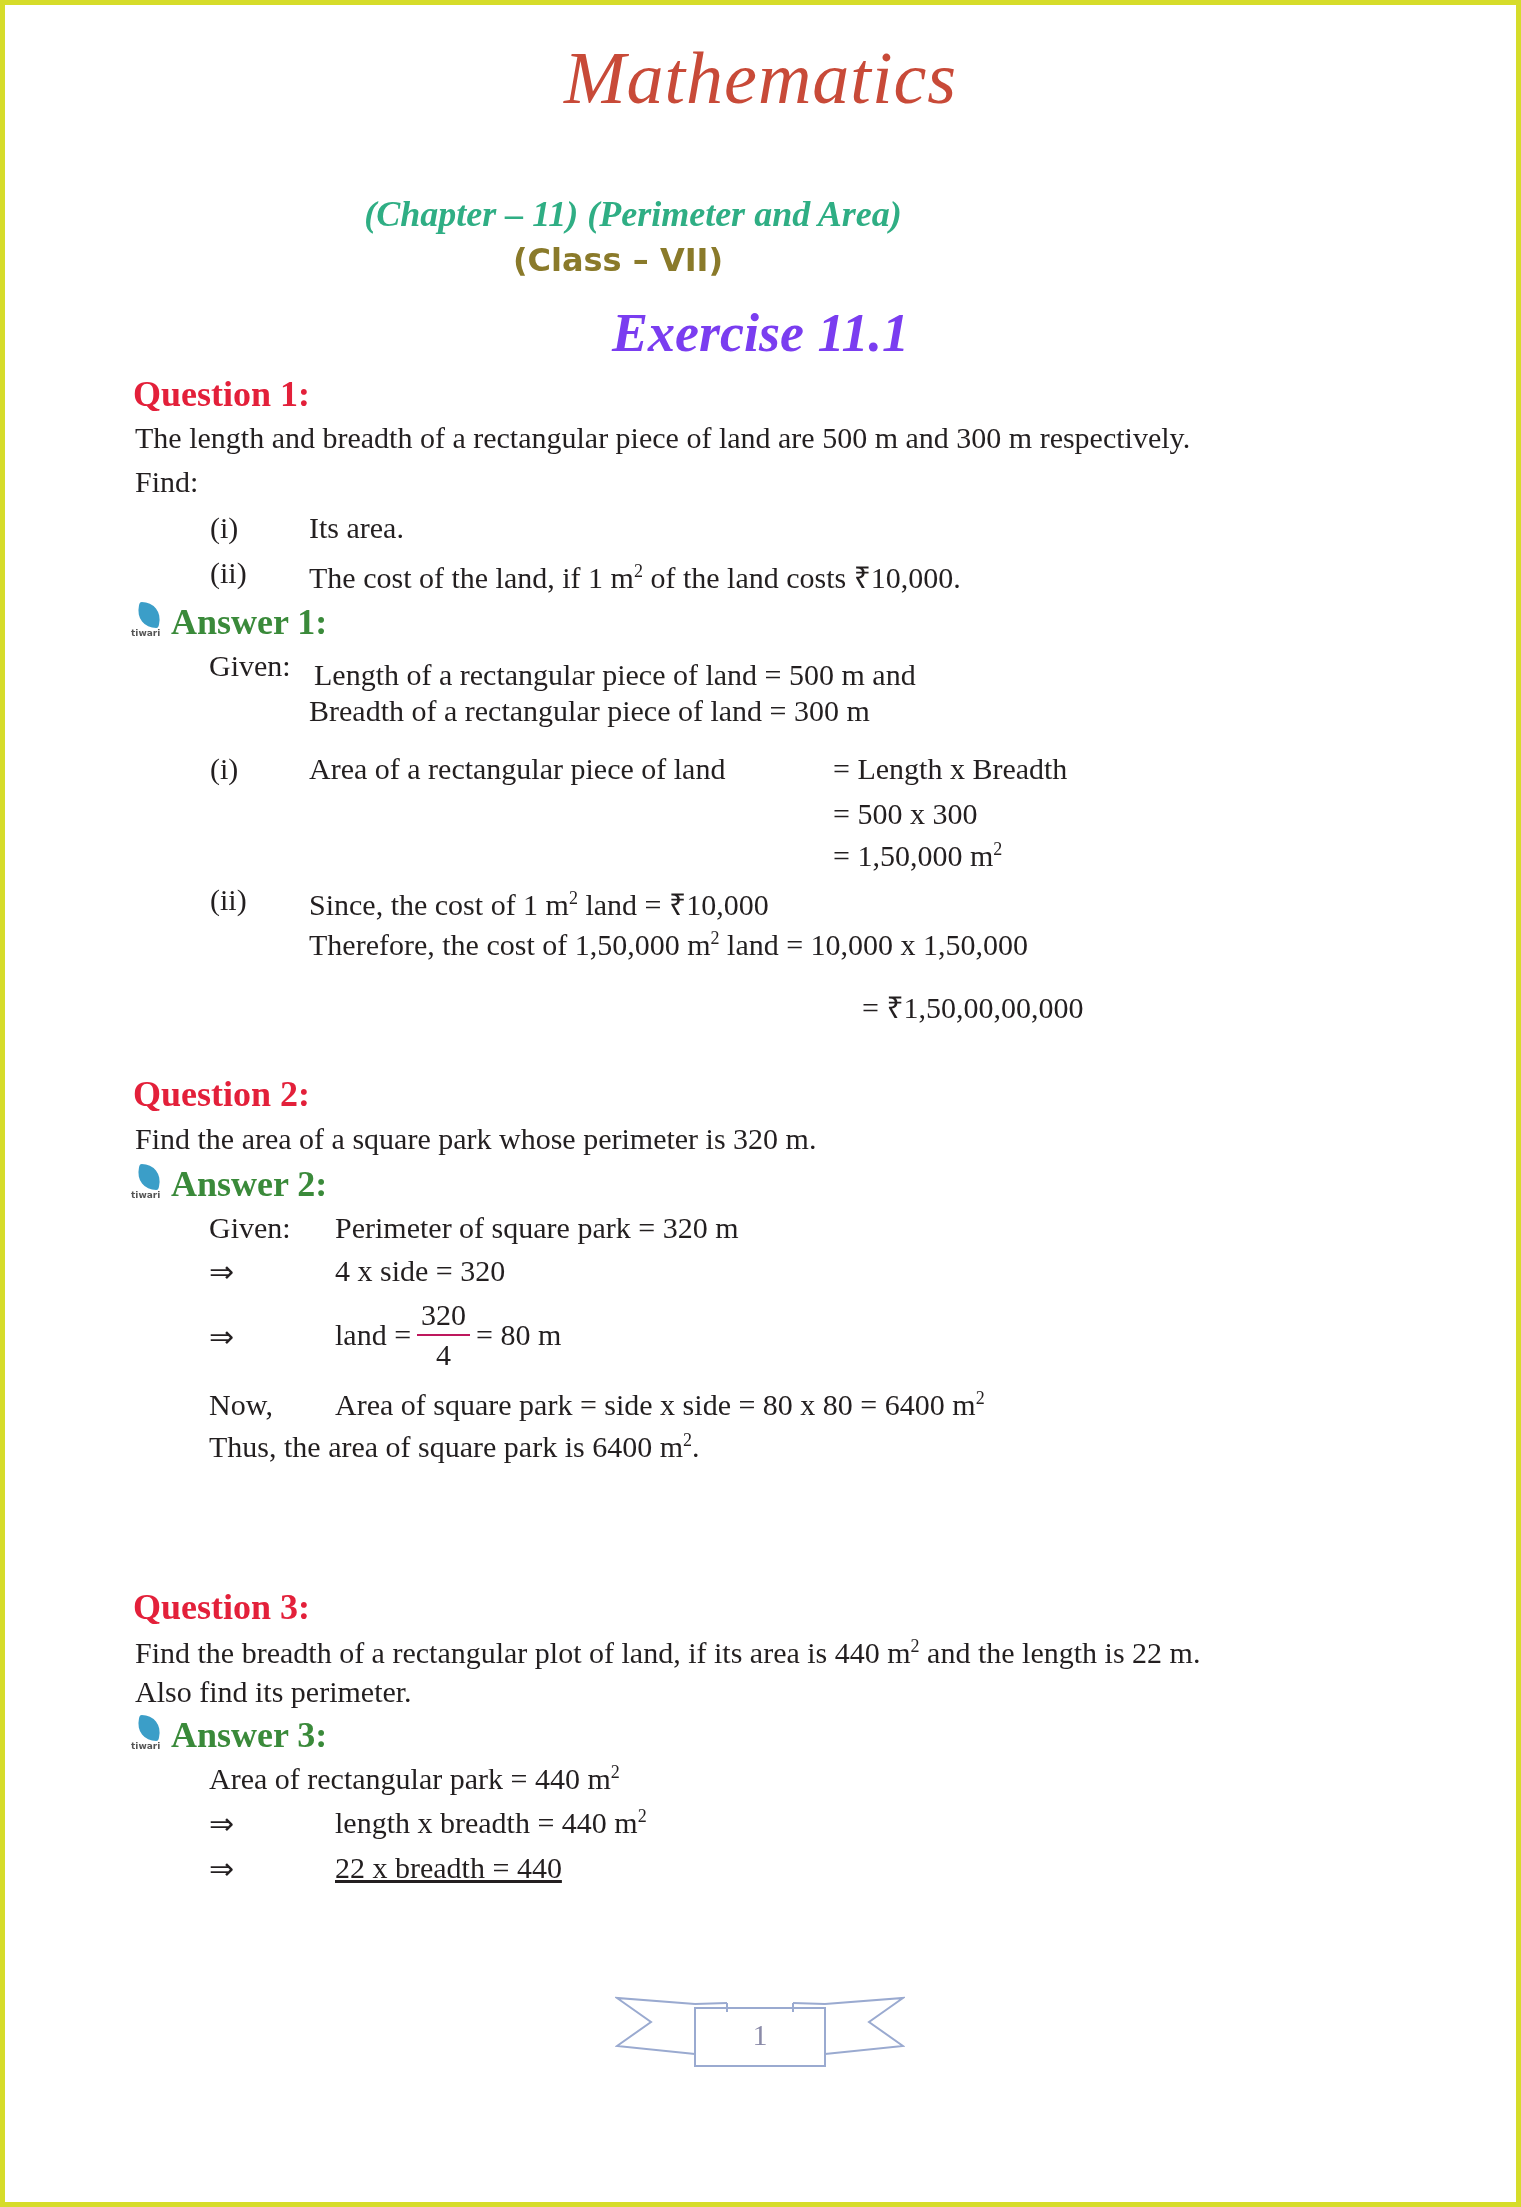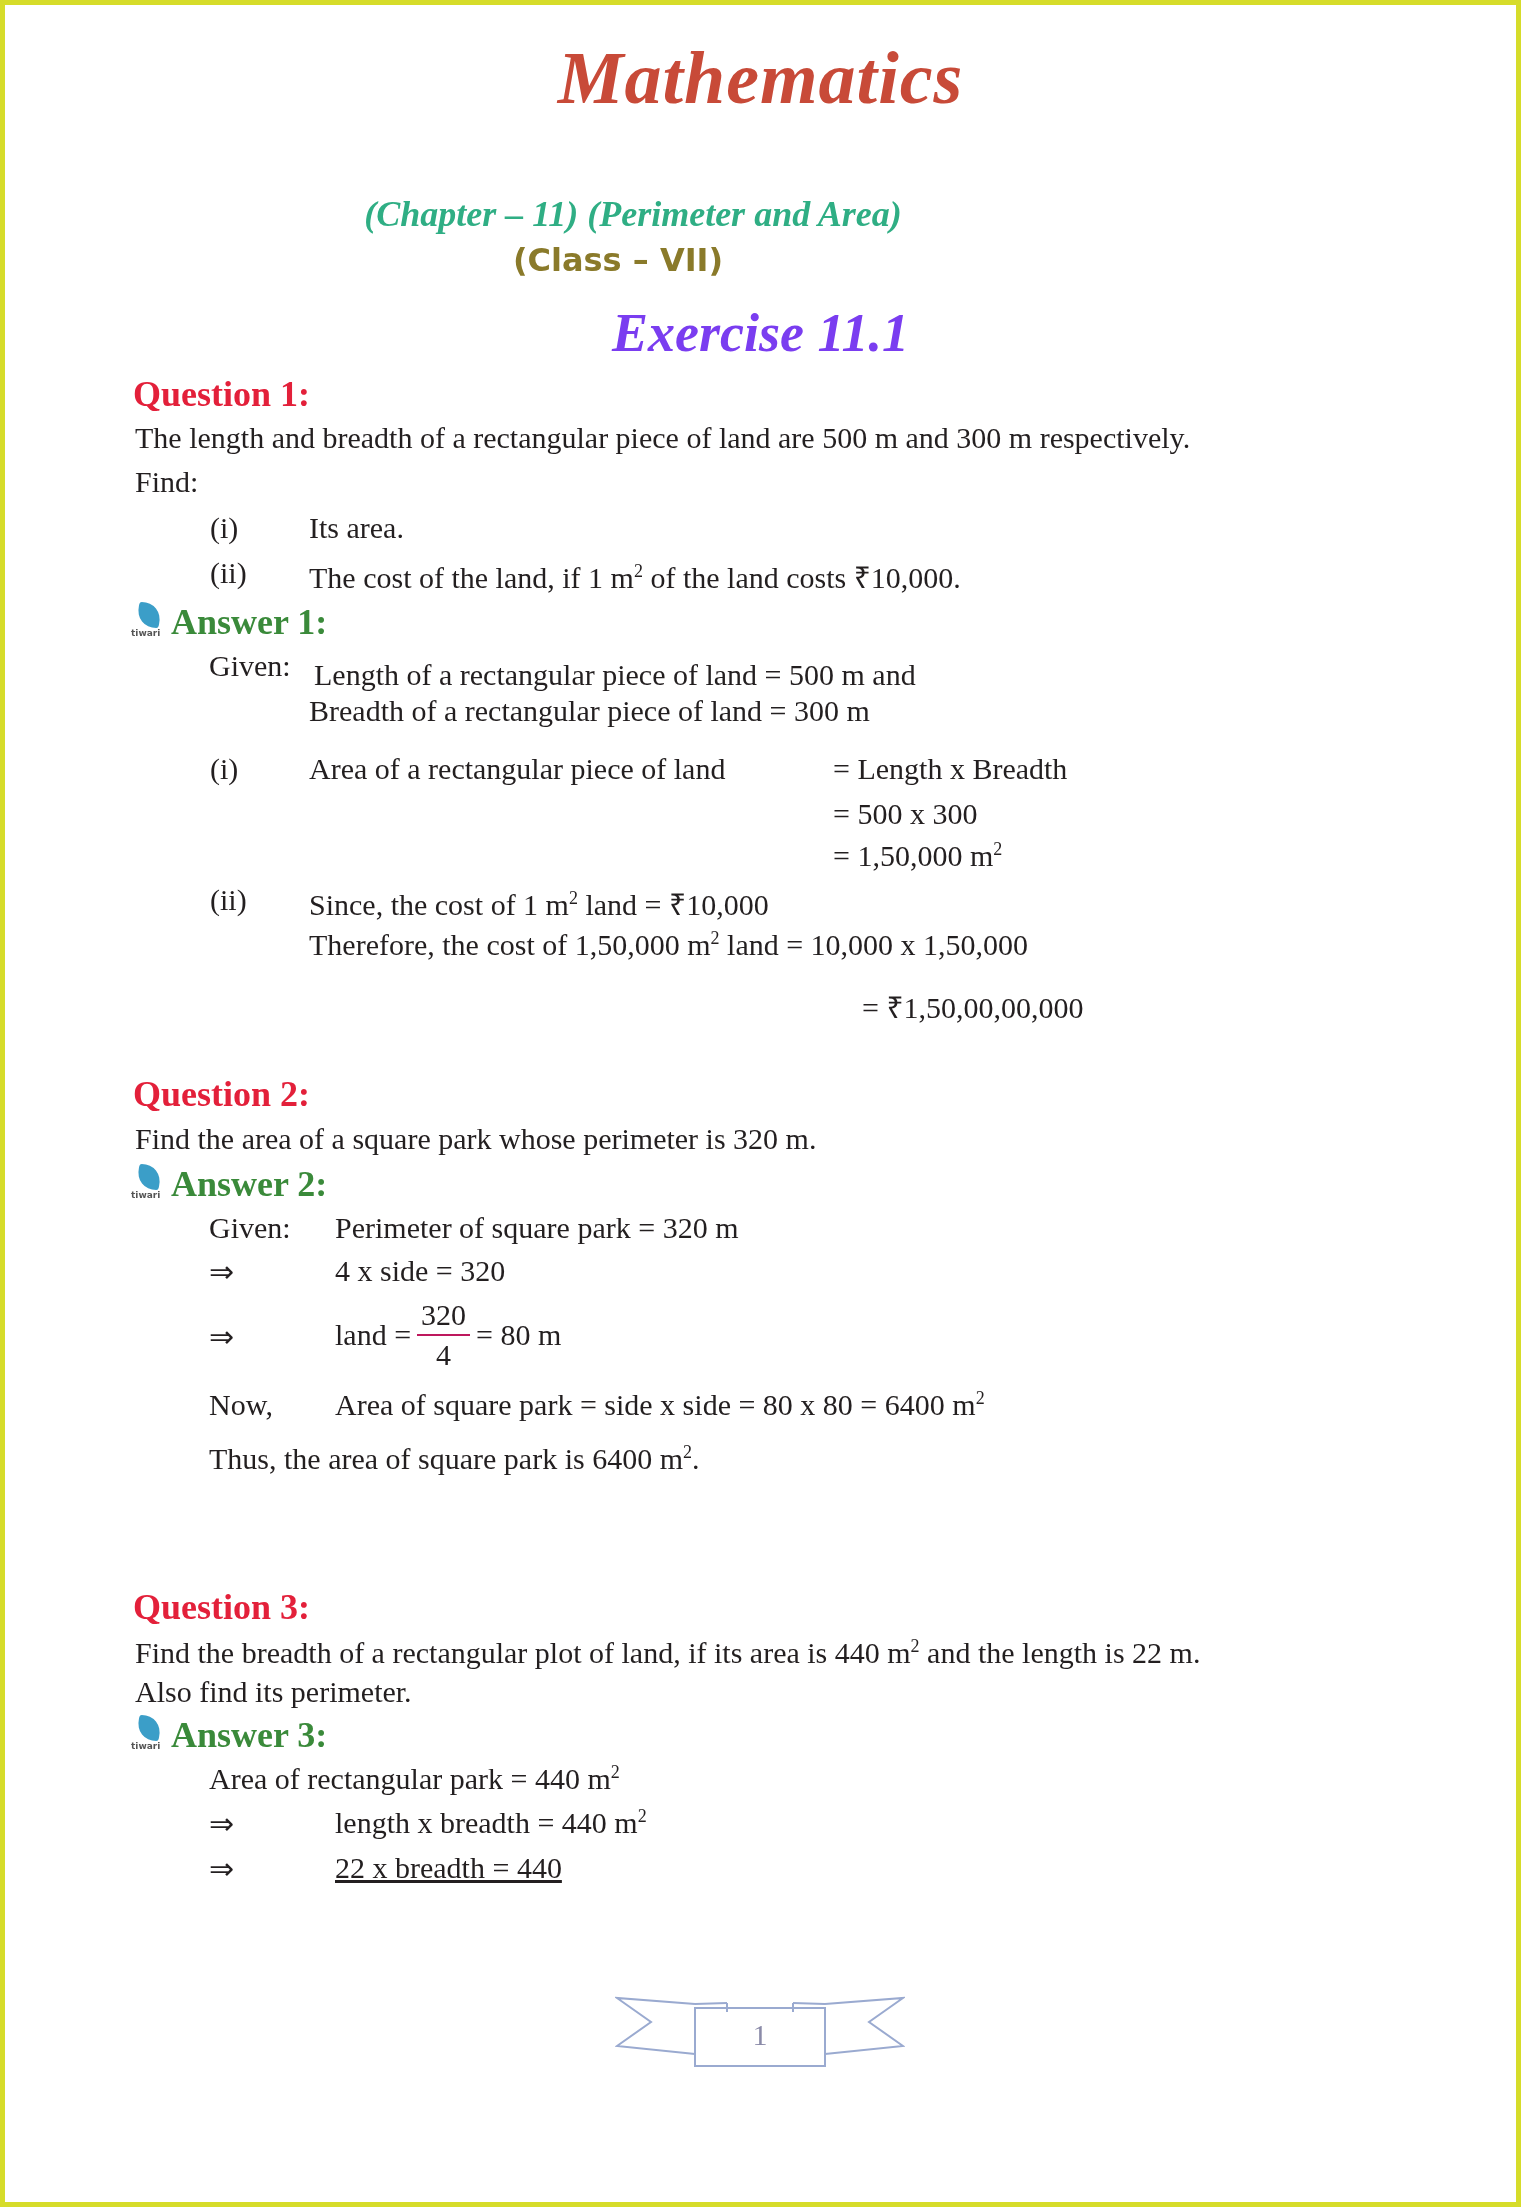--- a/index.html
+++ b/index.html
@@ -1,21 +1,21 @@
 <!DOCTYPE html>
 <html><head>
 <meta charset="utf-8">
 <style>
   html, body { margin: 0; padding: 0; }
   body { width: 1521px; height: 2207px; position: relative; background: #ffffff; overflow: hidden;
          font-family: "Liberation Serif", serif; color: #231f20; }
   .frame { position: absolute; left: 0; top: 0; width: 1521px; height: 2207px; box-sizing: border-box;
            border: 5px solid #d6dc2a; }
   .abs { position: absolute; white-space: nowrap; }
-  .title { left: 0; width: 1521px; text-align: center; top: 36px; font-size: 74px; font-weight: bold; font-style: italic;
+  .title { left: 0; width: 1521px; text-align: center; top: 36px; font-size: 74px; font-weight: normal; font-style: italic;
            color: #c84a38; letter-spacing: 1px; }
   .chapter { left: 0; width: 1266px; text-align: center; top: 193px; font-size: 36px; font-style: italic; font-weight: bold; color: #2fae84; }
   .klass { left: 0; width: 1236px; text-align: center; top: 241px; font-size: 32px; font-weight: bold; color: #8a7a2a;
            font-family: "DejaVu Sans", sans-serif; }
   .exercise { left: 0; width: 1521px; text-align: center; top: 302px; font-size: 54px; font-style: italic; font-weight: bold; color: #7a3df0; }
   .qhead { font-size: 36px; font-weight: bold; color: #e3203a; }
   .ahead { font-size: 36px; font-weight: bold; color: #3a8a3a; }
   .body { font-size: 30px; color: #231f20; }
   sup { font-size: 18px; vertical-align: 11px; line-height: 0; }
   .ans-icon { display: inline-block; width: 34px; height: 36px; position: relative; vertical-align: -4px; margin-right: 6px; }
@@ -72,21 +72,21 @@
 <div class="abs body" style="left:209px; top:1211px;">Given:</div>
 <div class="abs body" style="left:335px; top:1211px;">Perimeter of square park = 320 m</div>
 <div class="abs body" style="left:209px; top:1254px;">⇒</div>
 <div class="abs body" style="left:335px; top:1254px;">4 x side = 320</div>
 <div class="abs body" style="left:209px; top:1319px;">⇒</div>
 <div class="abs body" style="left:335px; top:1296px;">
   <span style="vertical-align:middle;">land =</span><span class="frac"><span class="num">320</span><span class="den">4</span></span><span style="vertical-align:middle;">= 80 m</span>
 </div>
 <div class="abs body" style="left:209px; top:1388px;">Now,</div>
 <div class="abs body" style="left:335px; top:1388px;"><span>Area of square park = side x side = 80 x 80 = 6400 m</span><sup>2</sup></div>
-<div class="abs body" style="left:209px; top:1430px;margin-top:12px;"><span>Thus, the area of square park is 6400 m</span><sup>2</sup><span>.</span></div>
+<div class="abs body" style="left:209px; top:1430px;"><span>Thus, the area of square park is 6400 m</span><sup>2</sup><span>.</span></div>
 
 <div class="abs qhead" style="left:133px; top:1586px;">Question 3:</div>
 <div class="abs body" style="left:135px; top:1636px;"><span>Find the breadth of a rectangular plot of land, if its area is 440 m</span><sup>2</sup><span> and the length is 22 m.</span></div>
 <div class="abs body" style="left:135px; top:1675px;">Also find its perimeter.</div>
 <div class="abs ahead" style="left:131px; top:1714px;">
   <span class="ans-icon"><span class="leaf"></span><span class="logo">tiwari</span></span><span>Answer 3:</span>
 </div>
 <div class="abs body" style="left:209px; top:1762px;"><span>Area of rectangular park = 440 m</span><sup>2</sup></div>
 <div class="abs body" style="left:209px; top:1806px;">⇒</div>
 <div class="abs body" style="left:335px; top:1806px;"><span>length x breadth = 440 m</span><sup>2</sup></div>

